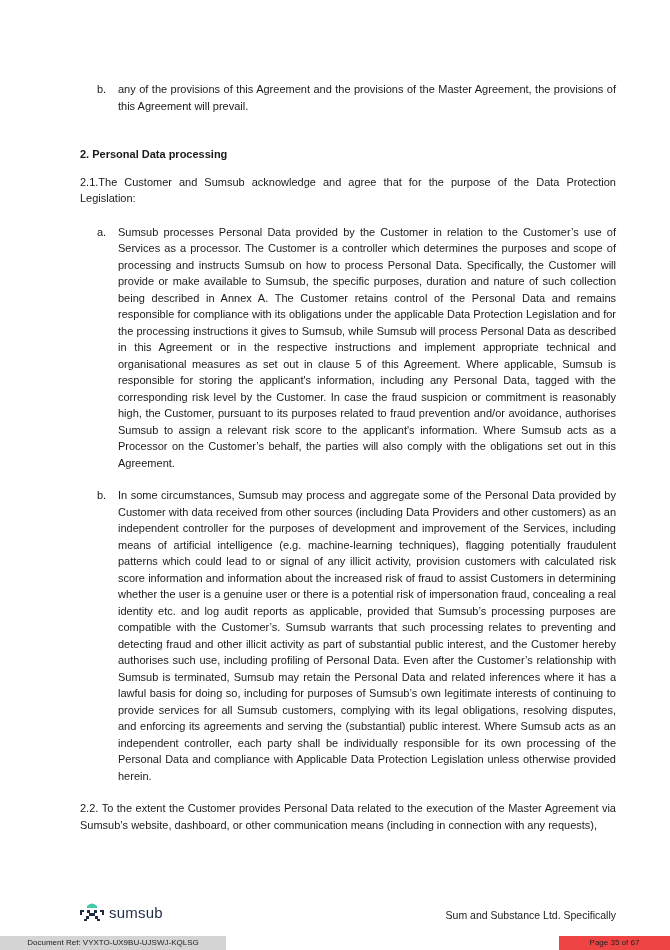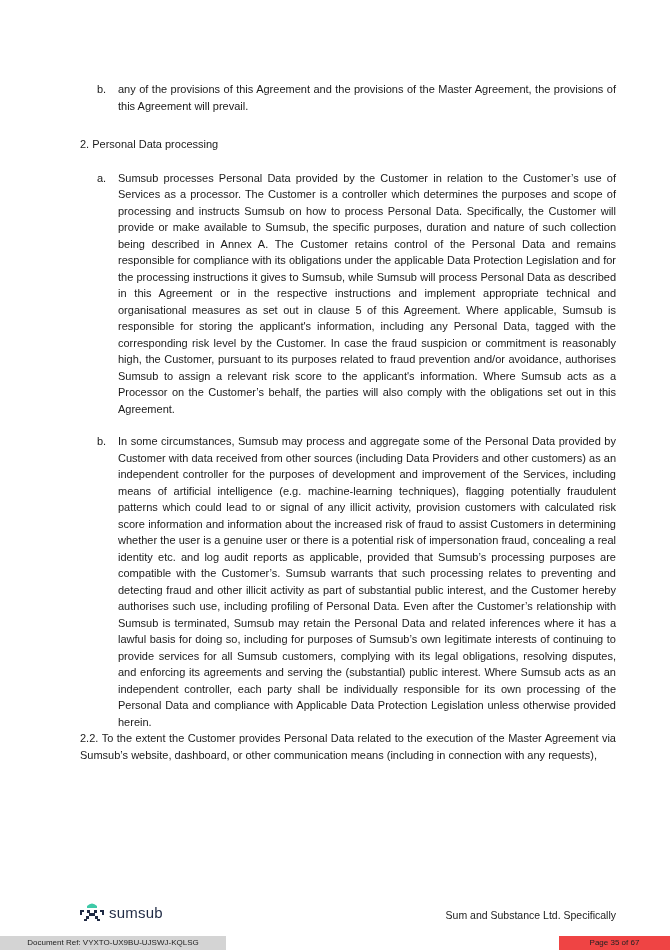--- a/index.html
+++ b/index.html
@@ -8,26 +8,26 @@
       font-family: "Liberation Sans", sans-serif; color: #1a1a1a;
     }
     .page { position: absolute; left: 0; top: 0; width: 670px; height: 950px; }
     .content {
       position: absolute; left: 80px; top: 81px; width: 536px;
       font-size: 11px; line-height: 16.5px;
     }
     .just { text-align: justify; text-align-last: left; }
     .list-item { position: relative; padding-left: 38px; }
     .list-marker { position: absolute; left: 17px; top: 0; }
-    .heading { font-weight: normal; margin-top: 22px; }
+    .heading { font-weight: bold; margin-top: 32px; }
     .p-gap-a { margin-top: 11px; }
     .item-b1 { margin-top: 0; }
     .item-a { margin-top: 17px; }
     .item-b2 { margin-top: 16px; }
-    .p22 { }
+    .p22 { margin-top: 16px; }
 
     .footer-logo { position: absolute; left: 79px; top: 901px; display: flex; align-items: center; }
     .logo-mark { width: 26px; height: 22px; position: relative; }
     .logo-word { font-family: Liberation Sans, sans-serif; font-size: 15px; color: #1f2a44; margin-left: 4px; letter-spacing: 0.2px; font-weight: 500; }
     .confidential { position: absolute; right: 54px; top: 909px; font-size: 10.5px; color: #1a1a1a; }
     .ref-bar {
       position: absolute; left: 0; top: 936px; width: 226px; height: 14px; background: #d4d4d4;
       font-size: 8px; line-height: 14px; text-align: center; color: #222;
     }
     .page-bar {
@@ -41,20 +41,21 @@
 <div class="page">
   <div class="content">
 
     <div class="list-item item-b1 just">
       <span class="list-marker">b.</span>
       <span>any of the provisions of this Agreement and the provisions of the Master Agreement, the provisions of this Agreement will prevail.</span>
     </div>
 
     <div class="heading">2. Personal Data processing</div>
 
+    <div class="p-gap-a just">2.1.The Customer and Sumsub acknowledge and agree that for the purpose of the Data Protection Legislation:</div>
 
     <div class="list-item item-a just">
       <span class="list-marker">a.</span>
       <span>Sumsub processes Personal Data provided by the Customer in relation to the Customer’s use of Services as a processor. The Customer is a controller which determines the purposes and scope of processing and instructs Sumsub on how to process Personal Data. Specifically, the Customer will provide or make available to Sumsub, the  specific purposes, duration and nature of such collection being described in Annex A. The Customer retains control of the Personal Data and remains responsible for compliance with its obligations under the applicable Data Protection Legislation and for the processing instructions it gives to Sumsub, while Sumsub will process Personal Data as described in this Agreement or in the respective instructions and implement appropriate technical and organisational measures as set out in clause 5 of this Agreement. Where applicable, Sumsub is responsible for storing the applicant's information, including any Personal Data, tagged with the corresponding risk level by the Customer. In case the fraud suspicion or commitment is reasonably high, the Customer, pursuant to its purposes related to fraud prevention and/or avoidance, authorises Sumsub to assign a relevant risk score to the applicant's information. Where Sumsub acts as a Processor on the Customer’s behalf, the parties will also comply with the obligations set out in this Agreement.</span>
     </div>
 
     <div class="list-item item-b2 just">
       <span class="list-marker">b.</span>
       <span>In some circumstances, Sumsub may process and aggregate some of the Personal Data provided by Customer with data received from other sources (including Data Providers and other customers) as an independent controller for the purposes of development and improvement of the Services, including means of artificial intelligence (e.g. machine-learning techniques), flagging potentially fraudulent patterns which could lead to or signal of any illicit activity, provision customers with calculated risk score information and information about the increased risk of fraud to assist Customers in determining whether the user is a genuine user or there is a potential risk of impersonation fraud, concealing a real identity etc. and log audit reports as applicable, provided that Sumsub’s processing purposes are compatible with the Customer’s. Sumsub warrants that such processing relates to preventing and detecting fraud and other illicit activity as part of substantial public interest, and the Customer hereby authorises such use, including profiling of Personal Data. Even after the Customer’s relationship with Sumsub is terminated, Sumsub may retain the Personal Data and related inferences where it has a lawful basis for doing so, including for purposes of Sumsub’s own legitimate interests of continuing to provide services for all Sumsub customers, complying with its legal obligations, resolving disputes, and enforcing its agreements and serving the (substantial) public interest. Where Sumsub acts as an independent controller, each party shall be individually responsible for its own processing of the Personal Data and compliance with Applicable Data Protection Legislation unless otherwise provided herein.</span>
     </div>

